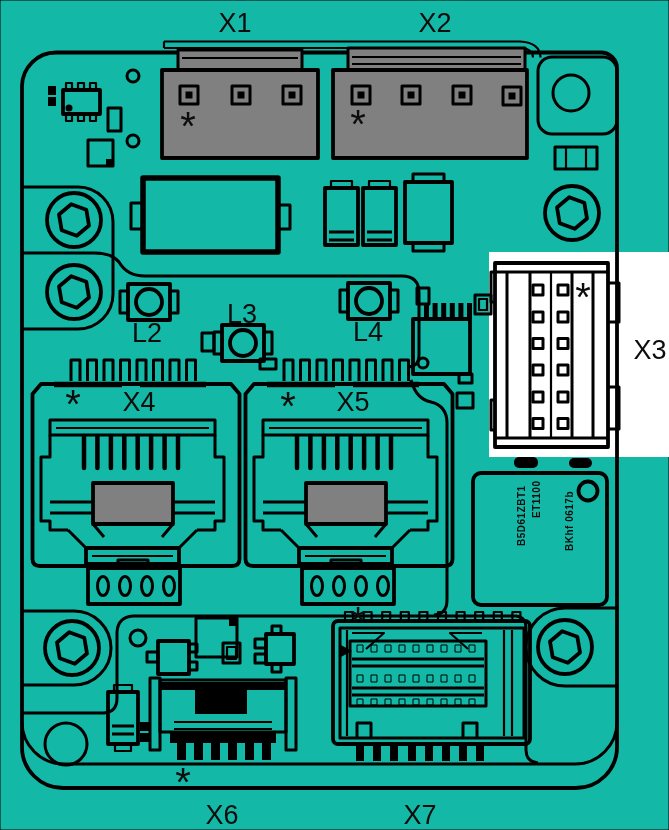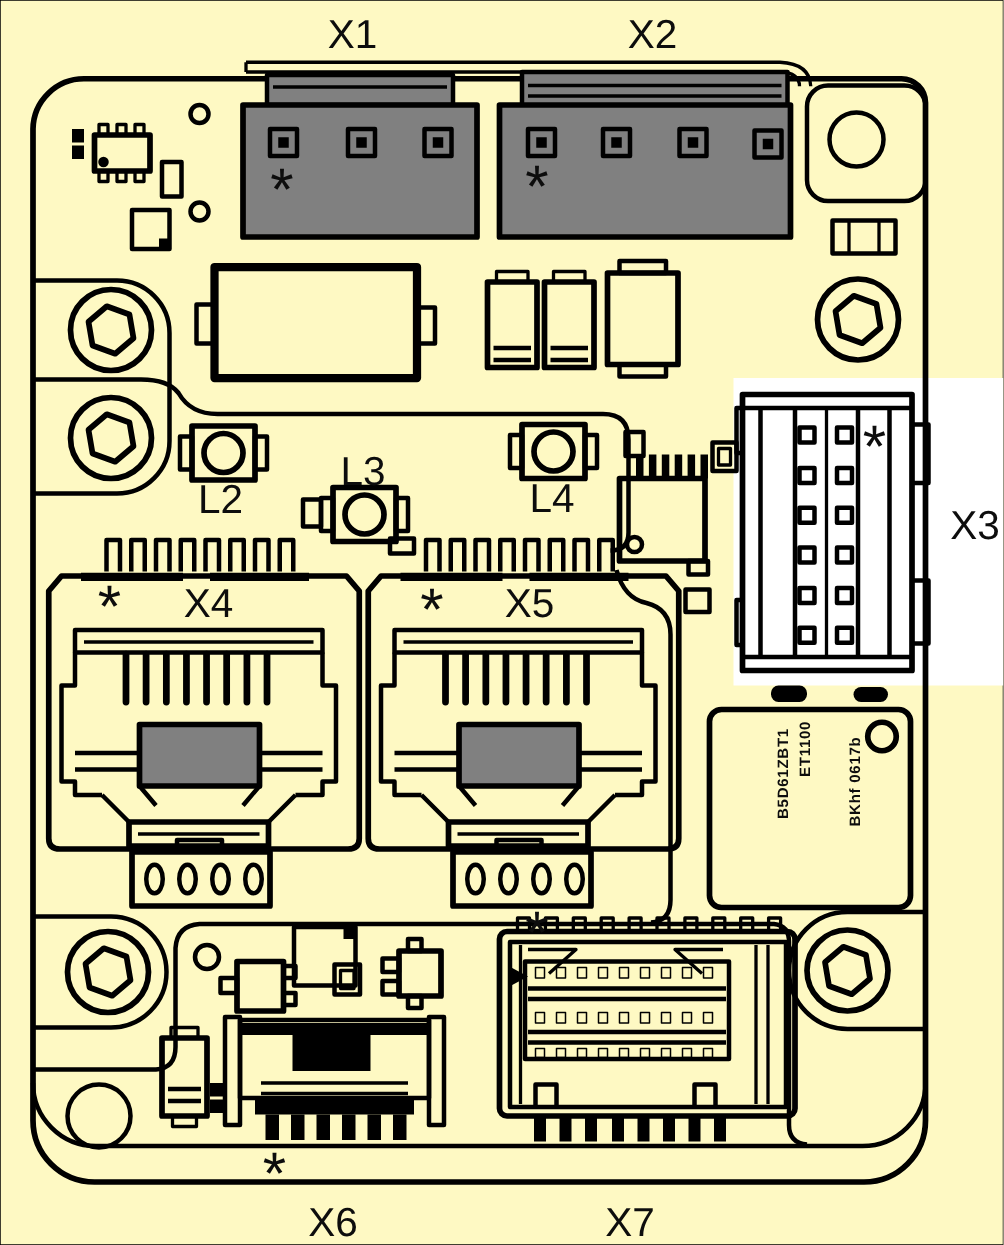--- a/index.html
+++ b/index.html
@@ -1,16 +1,16 @@
 <!DOCTYPE html>
 <html><head>
 <meta charset="utf-8">
 <style>
   html,body{margin:0;padding:0;background:#808080;}
-  .stage{position:relative;width:669px;height:830px;background:#fef9c3;overflow:hidden;
+  .stage{position:relative;width:669px;height:830px;background:#14b8a6;overflow:hidden;
          font-family:"Liberation Sans",sans-serif;}
   svg path,svg rect,svg circle,svg ellipse,svg line,svg polygon{
      fill:none;stroke:#000;stroke-linejoin:round;}
   .ln2{stroke-width:2.2}
   .ln3{stroke-width:3}
   .ln4{stroke-width:3.8}
   .ln5{stroke-width:5.5}
   .thk{stroke-width:8}
   .cap{stroke-linecap:round;stroke-width:4.5}
   .fil{fill:#000;stroke:none}

